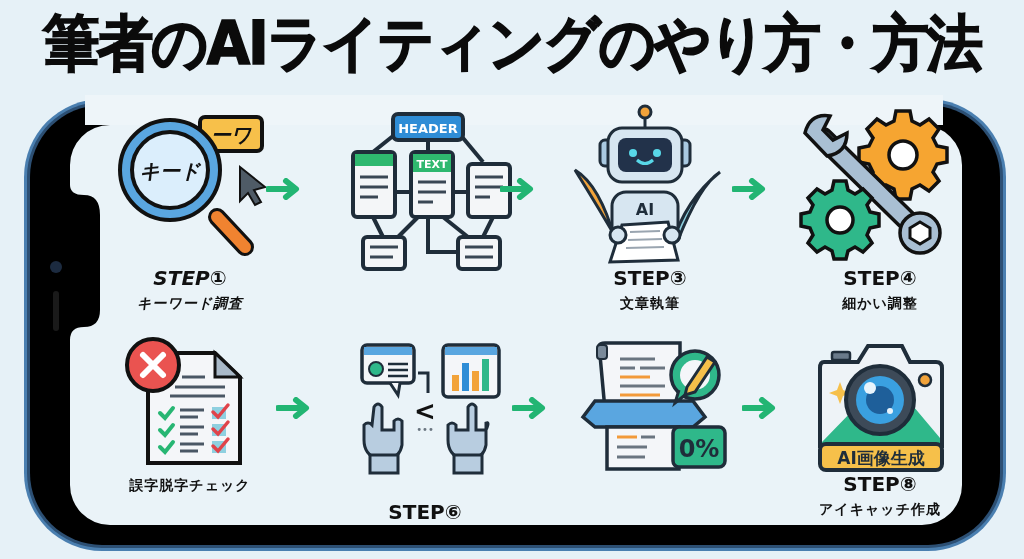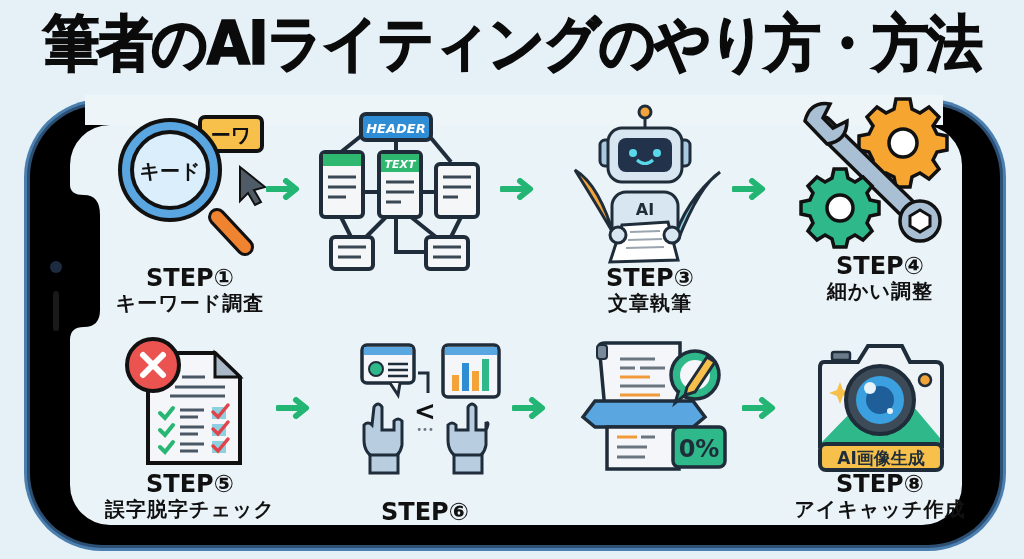--- a/index.html
+++ b/index.html
@@ -3,22 +3,22 @@
 <meta charset="utf-8">
 <style>
   html,body{margin:0;padding:0;}
   body{width:1024px;height:559px;overflow:hidden;background:#e6f1f7;font-family:"DejaVu Sans","Liberation Sans",sans-serif;position:relative;}
   .title{position:absolute;left:0;top:8px;width:1024px;text-align:center;font-size:56px;font-weight:900;letter-spacing:-2px;color:#0b0b0b;line-height:70px;transform:scaleY(1.08);-webkit-text-stroke:1.5px #0b0b0b;}
   .phone{position:absolute;left:22px;top:95px;width:986px;height:460px;}
   .phone svg{position:absolute;left:0;top:0;}
   .step{position:absolute;width:200px;text-align:center;}
   .icon{position:absolute;left:50%;transform:translateX(-50%);}
   .lbl{position:absolute;left:0;width:200px;text-align:center;color:#111;font-weight:bold;}
-  .lbl .s{font-size:24px;line-height:24px;}
-  .lbl .t{font-size:20px;line-height:26px;letter-spacing:1px;}
+  .lbl .s{font-size:20px;line-height:24px;}
+  .lbl .t{font-size:14px;line-height:26px;letter-spacing:1px;}
   .arrow{position:absolute;width:34px;height:22px;}
 </style>
 </head>
 <body>
 
 <div class="title">筆者のAIライティングのやり方・方法</div>
 
 <div class="phone">
   <svg width="986" height="460" viewBox="0 0 986 460">
 
@@ -28,42 +28,42 @@
 
     <path d="M88 30 H900 A40 40 0 0 1 940 70 V390 A40 40 0 0 1 900 430 H88 A40 40 0 0 1 48 390 V245 Q48 232 62 232 Q78 232 78 215 V120 Q78 100 62 100 Q48 100 48 90 V70 A40 40 0 0 1 88 30 Z" fill="#eaf3f8"></path>
 
     <circle cx="34" cy="172" r="6" fill="#1c2b40"></circle>
     <rect x="31" y="196" width="6" height="40" rx="3" fill="#1a1a1a"></rect>
   </svg>
 
   <div style="position:absolute;left:63px;top:0;width:858px;height:30px;background:#eef5f9;"></div>
 </div>
 
-<div class="step" style="left:90px;top:100px;height:230px;">
+<div class="step" style="left:90px;top:100px;height:230px;font-style:italic;">
   <svg class="icon" width="170" height="160" viewBox="0 0 170 160" style="top:5px;">
     <rect x="95" y="12" width="62" height="34" rx="5" fill="#f7c04a" stroke="#111" stroke-width="4"></rect>
     <text x="126" y="37" text-anchor="middle" font-size="20" font-weight="bold" fill="#111">ーワ</text>
     <line x1="112" y1="112" x2="140" y2="142" stroke="#111" stroke-width="18" stroke-linecap="round"></line>
     <line x1="112" y1="112" x2="140" y2="142" stroke="#f08330" stroke-width="12" stroke-linecap="round"></line>
     <circle cx="65" cy="65" r="50" fill="#5aa6e0" stroke="#111" stroke-width="4"></circle>
     <circle cx="65" cy="65" r="38" fill="#dbeefc" stroke="#111" stroke-width="4"></circle>
     <text x="65" y="73" text-anchor="middle" font-size="20" font-weight="bold" fill="#111">キード</text>
     <path d="M135 62 L160 82 L149 85 L156 97 L150 100 L143 88 L135 96 Z" fill="#4f5b66" stroke="#111" stroke-width="2"></path>
   </svg>
   <div class="lbl" style="top:166px;">
     <div class="s">STEP①</div>
     <div class="t">キーワード調査</div>
   </div>
 </div>
 
 <svg class="arrow" viewBox="0 0 34 22" style="left:266px;top:178px;">
     <path d="M2 11 H28 M20 3 L30 11 L20 19" fill="none" stroke="#22b573" stroke-width="6" stroke-linecap="round" stroke-linejoin="round"></path>
   </svg>
 
-<div class="step" style="left:296px;top:100px;height:230px;font-style:italic;">
+<div class="step" style="left:328px;top:100px;height:230px;">
   <svg class="icon" width="180" height="160" viewBox="0 0 180 160" style="top:12px;">
     <g stroke="#1f2d3a" stroke-width="4" fill="none">
       <line x1="60" y1="20" x2="35" y2="40"></line>
         <line x1="90" y1="20" x2="90" y2="40"></line>
         <line x1="120" y1="20" x2="145" y2="50"></line>
       <line x1="55" y1="80" x2="75" y2="80"></line>
         <line x1="110" y1="80" x2="130" y2="80"></line>
       <line x1="35" y1="105" x2="45" y2="125"></line>
         <line x1="80" y1="105" x2="60" y2="125"></line>
       <path d="M90 105 V140 H125"></path>
@@ -133,21 +133,21 @@
   <div class="lbl" style="top:166px;">
     <div class="s">STEP③</div>
     <div class="t">文章執筆</div>
   </div>
 </div>
 
 <svg class="arrow" viewBox="0 0 34 22" style="left:732px;top:178px;">
     <path d="M2 11 H28 M20 3 L30 11 L20 19" fill="none" stroke="#22b573" stroke-width="6" stroke-linecap="round" stroke-linejoin="round"></path>
   </svg>
 
-<div class="step" style="left:780px;top:88px;height:230px;">
+<div class="step" style="left:780px;top:100px;height:230px;">
   <svg class="icon" width="170" height="160" viewBox="0 0 170 160" style="top:8px;">
     <g transform="translate(108,47)">
       <path d="M-7 -36 H7 L9 -26 L17 -22 L26 -28 L36 -18 L30 -9 L34 -1 L44 1 V15 L34 17 L30 25 L36 34 L26 44 L17 38 L9 42 L7 52 H-7 L-9 42 L-17 38 L-26 44 L-36 34 L-30 25 L-34 17 L-44 15 V1 L-34 -1 L-30 -9 L-36 -18 L-26 -28 L-17 -22 L-9 -26 Z" transform="translate(0,-8)" fill="#f6a531" stroke="#111" stroke-width="3.5"></path>
       <circle cx="0" cy="0" r="14" fill="#fff" stroke="#111" stroke-width="3.5"></circle>
     </g>
     <line x1="28" y1="30" x2="125" y2="125" stroke="#111" stroke-width="22" stroke-linecap="round"></line>
     <line x1="28" y1="30" x2="125" y2="125" stroke="#a9bfd3" stroke-width="15" stroke-linecap="round"></line>
     <path d="M10 25 Q15 5 35 8 L28 22 L38 32 L52 25 Q52 45 32 48 Z" fill="#a9bfd3" stroke="#111" stroke-width="3.5"></path>
     <circle cx="125" cy="125" r="20" fill="#a9bfd3" stroke="#111" stroke-width="3.5"></circle>
     <polygon points="125,114 135,120 135,130 125,136 115,130 115,120" fill="#fff" stroke="#111" stroke-width="3"></polygon>
@@ -191,21 +191,20 @@
       </g>
     <g fill="none" stroke="#e0434a" stroke-width="3.5" stroke-linecap="round">
         <path d="M93 77 L98 82 L108 70"></path>
         <path d="M93 94 L98 99 L108 87"></path>
         <path d="M93 111 L98 116 L108 104"></path>
       </g>
     <circle cx="33" cy="30" r="26" fill="#ea5350" stroke="#111" stroke-width="4"></circle>
     <path d="M23 20 L43 40 M43 20 L23 40" stroke="#fff" stroke-width="6" stroke-linecap="round"></path>
   </svg>
   <div class="lbl" style="top:142px;">
-    <div class="s">STEP⑤</div>
     <div class="t">誤字脱字チェック</div>
   </div>
 </div>
 
 <svg class="arrow" viewBox="0 0 34 22" style="left:276px;top:397px;">
     <path d="M2 11 H28 M20 3 L30 11 L20 19" fill="none" stroke="#22b573" stroke-width="6" stroke-linecap="round" stroke-linejoin="round"></path>
   </svg>
 
 <div class="step" style="left:325px;top:330px;height:210px;">
   <svg class="icon" width="170" height="140" viewBox="0 0 170 140" style="top:5px;">

